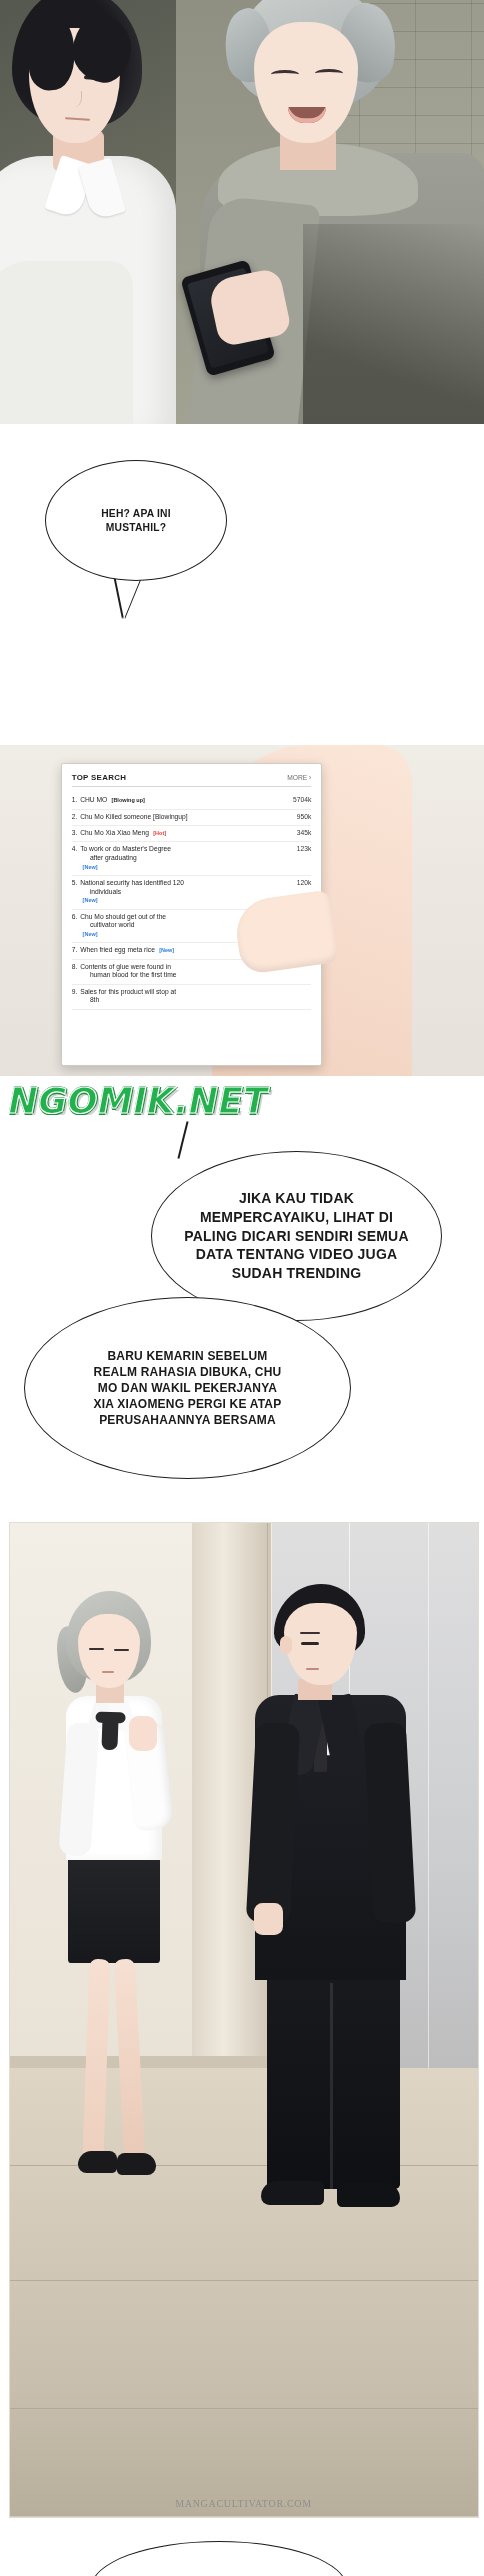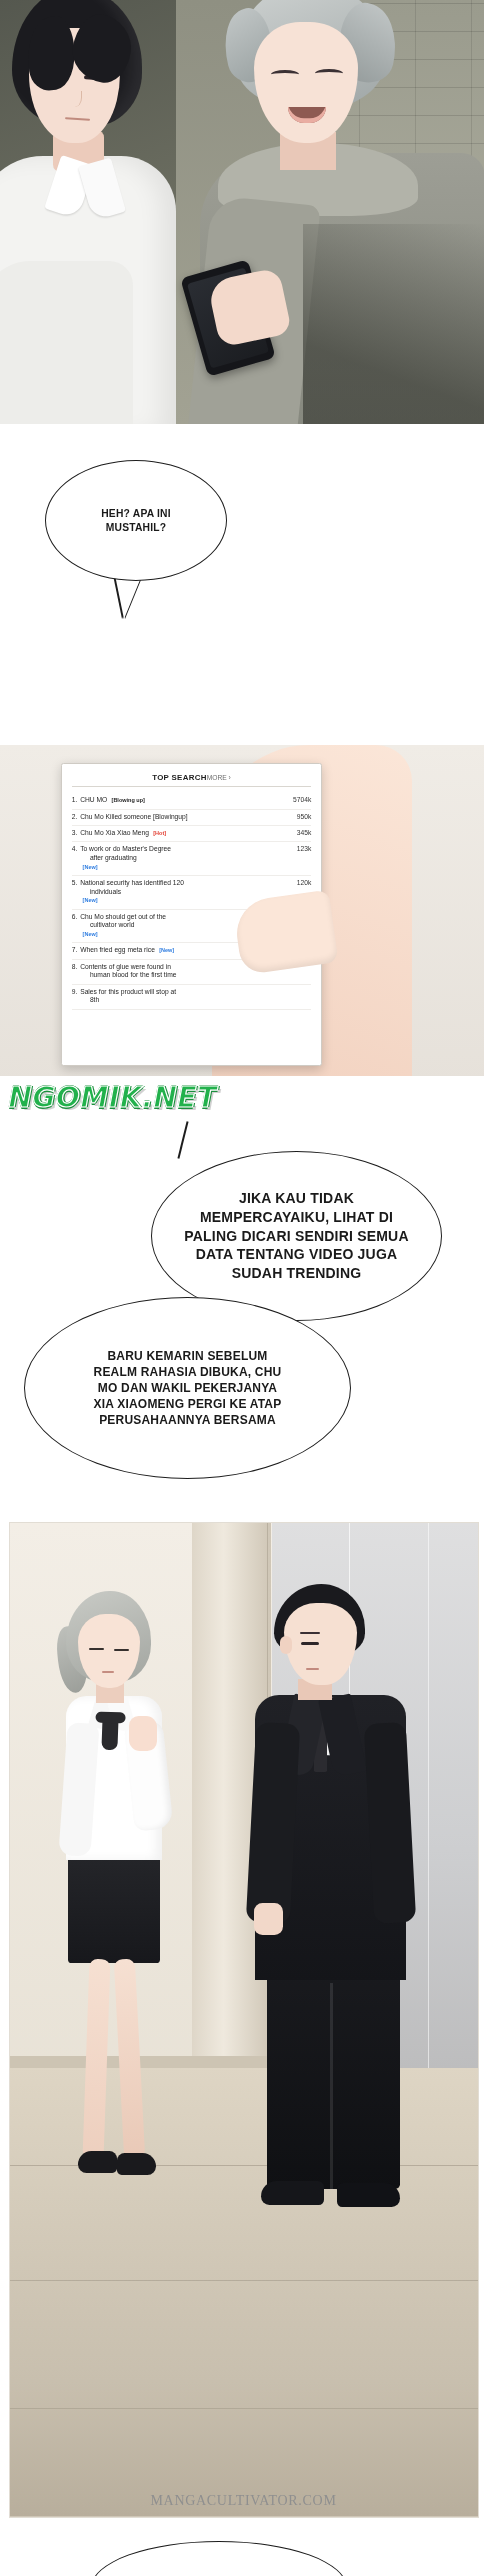--- a/index.html
+++ b/index.html
@@ -249,21 +249,21 @@
   .p3-screen {
     position:absolute; left: 61px; top: 18px; width: 261px; height: 303px;
     background:#ffffff;
     border: 1.2px solid #cfcbc4;
     border-radius: 2.4px;
     box-shadow: 0 3.6px 11px rgba(0,0,0,.18);
     padding: 8.5px 9.7px;
     box-sizing: border-box;
   }
   .p3-head {
-    display:flex; justify-content: center; align-items:center;
+    display:flex; justify-content: space-between; align-items:center;
     border-bottom: 0.6px solid #d9d6d0;
     padding-bottom: 4.8px;
   }
   .p3-title {
     font-size: 7.9px; font-weight: 700; color: #1e1e1e; letter-spacing: 0.3px;
   }
   .p3-more {
     font-size: 6.7px; color: #6d6d6d;
   }
   .p3-list { margin-top: 6px; }
@@ -283,21 +283,21 @@
   .tag-blow { color: #1f1f1f; }
   .p3-num { flex: 0 0 33px; text-align: right; color:#333; }
 
   
   .banner {
     position:absolute; left: 0; top: 1076px; width: 485px; height: 52px;
     background: #ffffff;
   }
   .banner-word {
     position:absolute; left: 8.5px; top: 4.8px;
-    font-size: 28px; font-weight: 800; font-style: italic;
+    font-size: 35px; font-weight: 800; font-style: italic;
     letter-spacing: 0.6px;
     color: #22b14c;
     -webkit-text-stroke: 1.2px #ffffff;
     text-shadow:
       1.8px 0 0 #1b8f3d, -0.6px 0 0 #1b8f3d, 0 1.8px 0 #1b8f3d, 0 -0.6px 0 #1b8f3d,
       3px 3px 0 rgba(0,0,0,.18);
     font-family: "DejaVu Sans", sans-serif;
   }
 
   
@@ -501,21 +501,21 @@
     background:#15161a; border-radius: 18px 7.3px 6px 9.7px;
   }
   .s-shoe-r {
     position:absolute; left: 327px; top: 660px; width: 63px; height: 24px;
     background:#111216; border-radius: 7.3px 18px 9.7px 6px;
   }
 
   .p5-watermark {
     position:absolute; left: 0; bottom: 8.5px; width: 468px;
     text-align:center;
-    font-size: 14px;
+    font-size: 10px;
     letter-spacing: 0.7px;
     color: #8f8f8f;
     font-family: "Liberation Serif", serif;
   }
 
   
   .panel6 {
     position:absolute; left:0; top: 2520px; width: 485px; height: 56px;
     background:#ffffff;
   }

